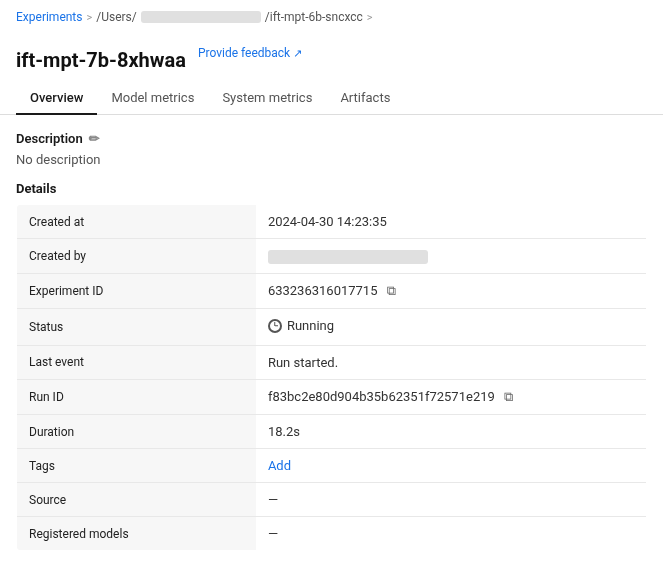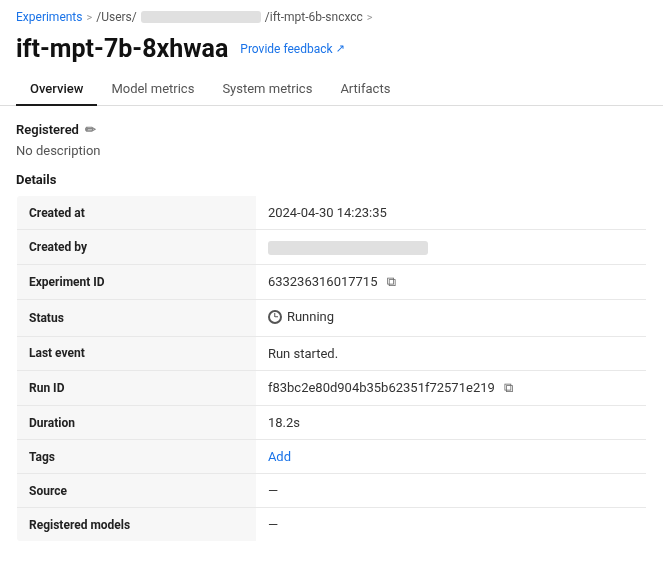--- a/index.html
+++ b/index.html
@@ -39,23 +39,24 @@
       vertical-align: middle;
     }
 
     .page-title-row {
       display: flex;
       align-items: center;
       padding: 4px 16px 10px;
       gap: 12px;
     }
     .page-title {
-      font-size: 25px;
+      font-size: 20px;
       font-weight: 700;
       color: #111;
+      margin-top: 14px;
     }
     .feedback-link {
       font-size: 12px;
       color: #1a73e8;
       text-decoration: none;
       display: flex;
       align-items: center;
       gap: 3px;
     }
     .ext-icon {
@@ -124,21 +125,21 @@
     }
     .details-table tr:last-child {
       border-bottom: none;
     }
     .details-table td {
       padding: 9px 12px;
       vertical-align: middle;
     }
     .details-table td:first-child {
       background: #f7f7f7;
-      font-weight: 700;
+      font-weight: 400;
       font-size: 12px;
       width: 38%;
       color: #222;
     }
     .details-table td:last-child {
       background: #fff;
       font-size: 13px;
       color: #333;
     }
 
@@ -235,21 +236,21 @@
 <div class="tabs">
   <div class="tab active">Overview</div>
   <div class="tab">Model metrics</div>
   <div class="tab">System metrics</div>
   <div class="tab">Artifacts</div>
 </div>
 
 <div class="content">
 
   <div class="section-title">
-    <span>Registered</span>
+    <span>Description</span>
     <span class="edit-icon">✏</span>
   </div>
   <div class="no-description">No description</div>
 
   <div class="details-title">Details</div>
 
   <table class="details-table">
     <tbody>
 
       <tr>

